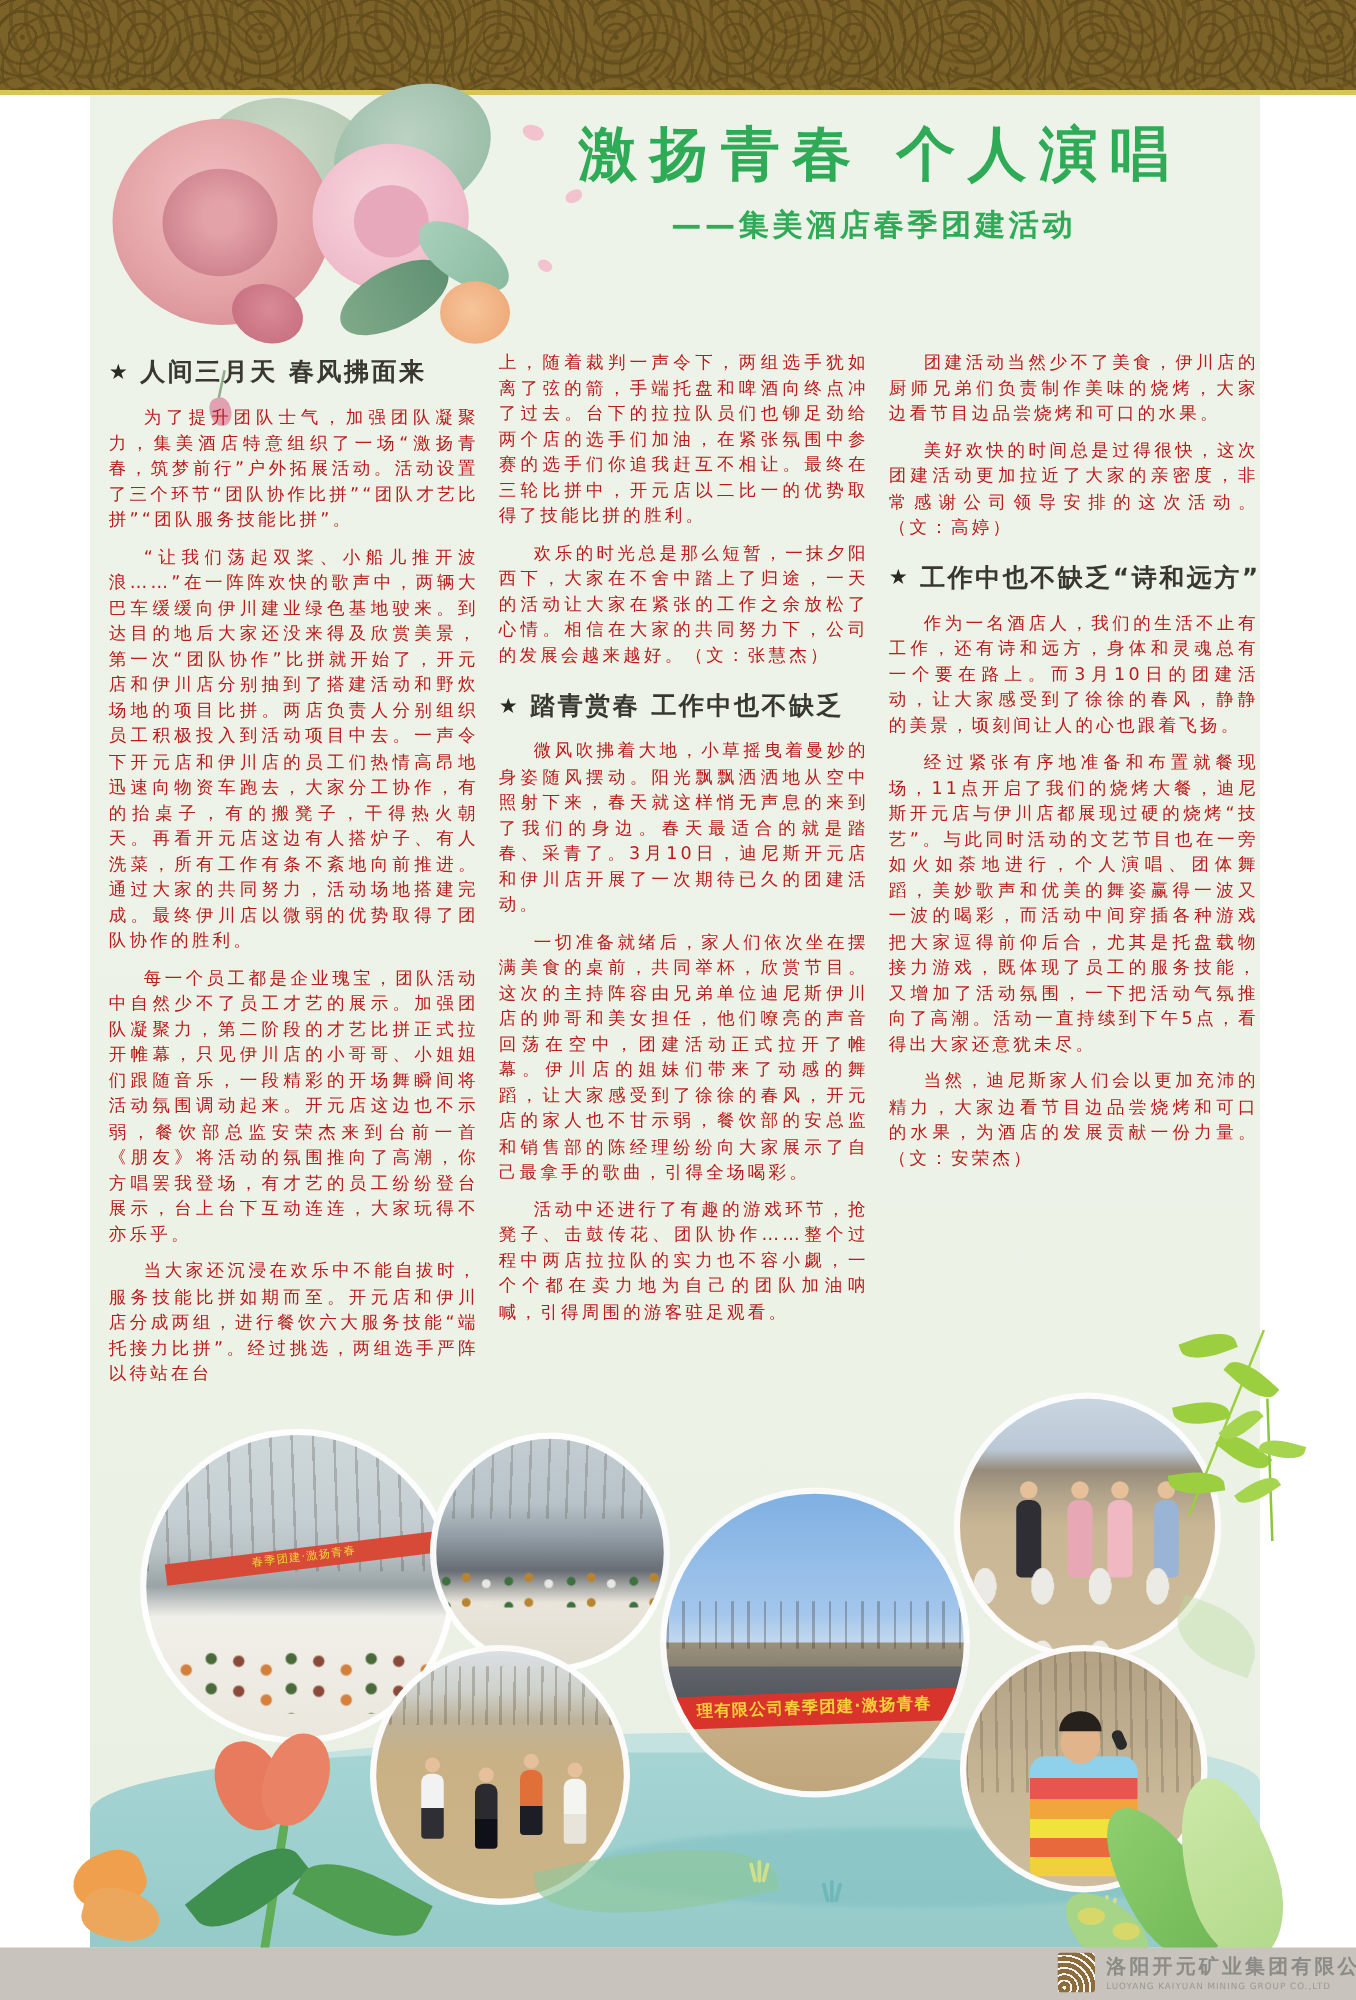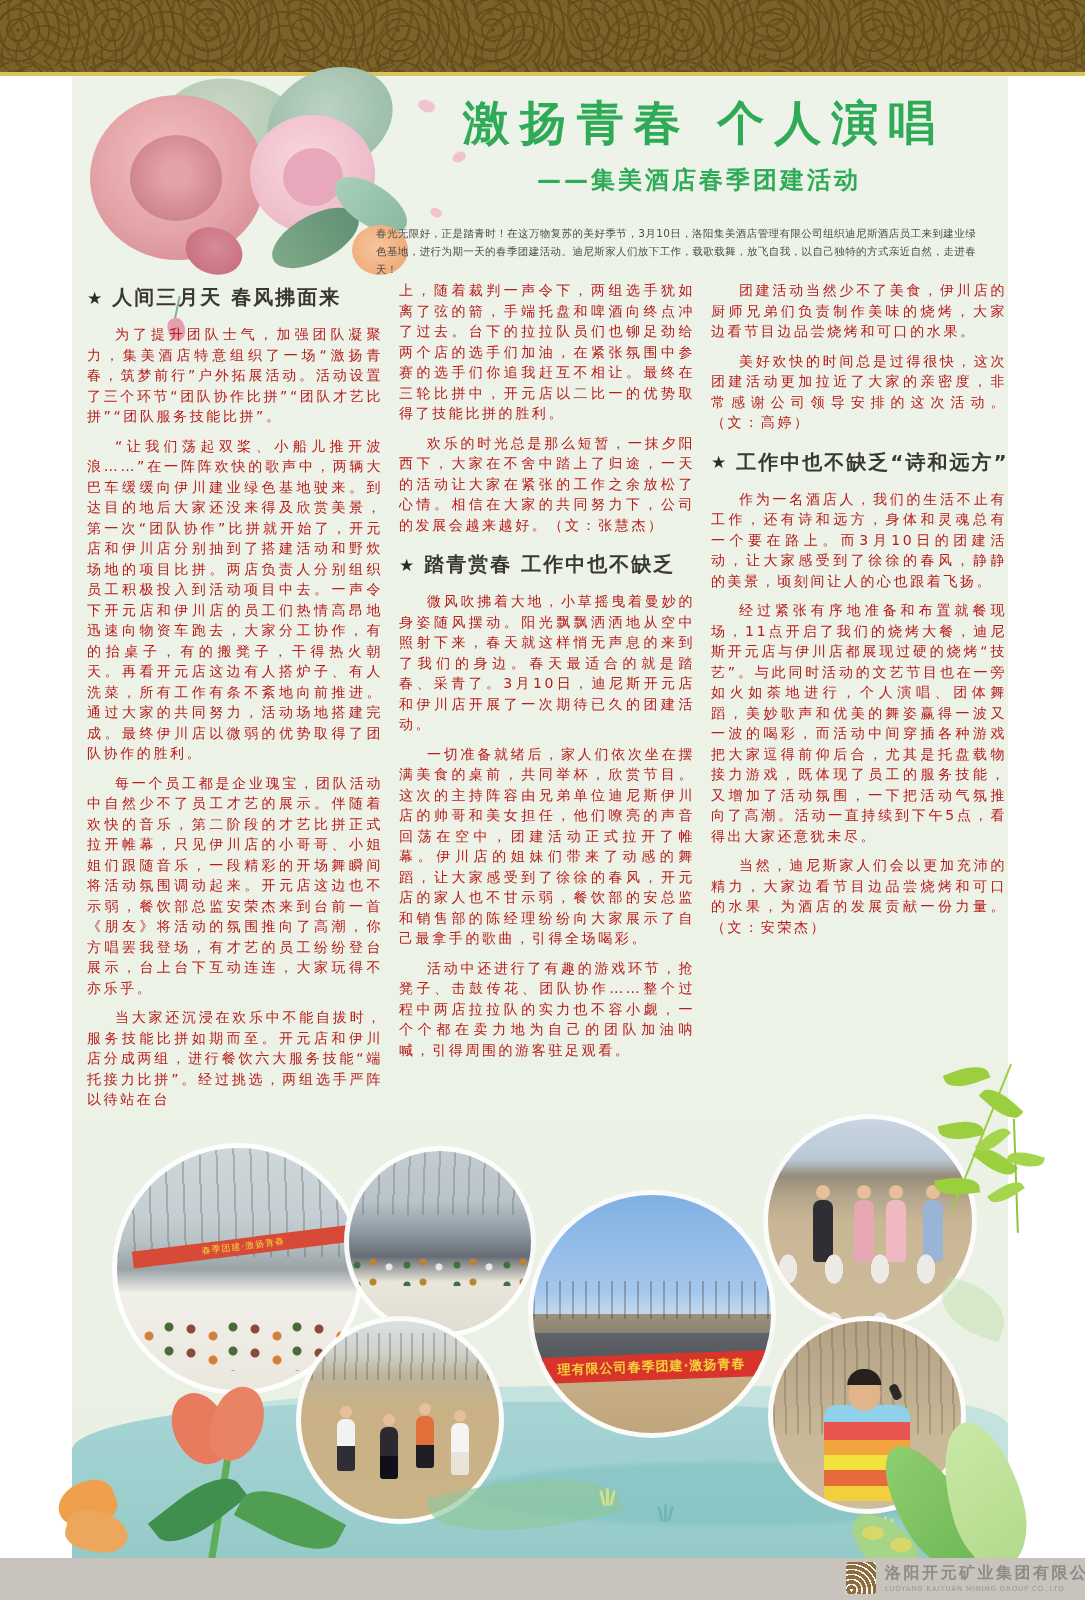--- a/index.html
+++ b/index.html
@@ -160,31 +160,30 @@
   <div class="abs leaf-mint"></div>
   <div class="abs blossom-orange"></div>
   <div class="abs bud-stem"></div>
   <div class="abs bud-hang"></div>
   <div class="abs petal" style="left:418px;top:100px;width:17px;height:12px;transform:rotate(28deg);"></div>
   <div class="abs petal" style="left:452px;top:152px;width:14px;height:10px;transform:rotate(-18deg);"></div>
   <div class="abs petal" style="left:430px;top:208px;width:12px;height:9px;transform:rotate(40deg);"></div>
 
   <div class="abs main-title">激扬青春  个人演唱</div>
   <div class="abs sub-title">——集美酒店春季团建活动</div>
-  <div class="abs intro">春光无限好，正是踏青时！在这万物复苏的美好季节，3月10日，洛阳集美酒店管理有限公司组织迪尼斯酒店员工来到建业绿色基地，进行为期一天的春季团建活动。迪尼斯家人们放下工作，载歌载舞，放飞自我，以自己独特的方式亲近自然，走进春天！</div>
 
   <div class="abs cols">
     <div class="col">
       <div class="sec">
         <span class="star">★</span>
         <span>人间三月天 春风拂面来</span>
       </div>
       <p>为了提升团队士气，加强团队凝聚力，集美酒店特意组织了一场“激扬青春，筑梦前行”户外拓展活动。活动设置了三个环节“团队协作比拼”“团队才艺比拼”“团队服务技能比拼”。</p>
       <p>“让我们荡起双桨、小船儿推开波浪……”在一阵阵欢快的歌声中，两辆大巴车缓缓向伊川建业绿色基地驶来。到达目的地后大家还没来得及欣赏美景，第一次“团队协作”比拼就开始了，开元店和伊川店分别抽到了搭建活动和野炊场地的项目比拼。两店负责人分别组织员工积极投入到活动项目中去。一声令下开元店和伊川店的员工们热情高昂地迅速向物资车跑去，大家分工协作，有的抬桌子，有的搬凳子，干得热火朝天。再看开元店这边有人搭炉子、有人洗菜，所有工作有条不紊地向前推进。通过大家的共同努力，活动场地搭建完成。最终伊川店以微弱的优势取得了团队协作的胜利。</p>
-      <p>每一个员工都是企业瑰宝，团队活动中自然少不了员工才艺的展示。伴随着欢快的音乐，第二阶段的才艺比拼正式拉开帷幕，只见伊川店的小哥哥、小姐姐们跟随音乐，一段精彩的开场舞瞬间将活动氛围调动起来。开元店这边也不示弱，餐饮部总监安荣杰来到台前一首《朋友》将活动的氛围推向了高潮，你方唱罢我登场，有才艺的员工纷纷登台展示，台上台下互动连连，大家玩得不亦乐乎。</p>
+      <p>每一个员工都是企业瑰宝，团队活动中自然少不了员工才艺的展示。加强团队凝聚力，第二阶段的才艺比拼正式拉开帷幕，只见伊川店的小哥哥、小姐姐们跟随音乐，一段精彩的开场舞瞬间将活动氛围调动起来。开元店这边也不示弱，餐饮部总监安荣杰来到台前一首《朋友》将活动的氛围推向了高潮，你方唱罢我登场，有才艺的员工纷纷登台展示，台上台下互动连连，大家玩得不亦乐乎。</p>
       <p>当大家还沉浸在欢乐中不能自拔时，服务技能比拼如期而至。开元店和伊川店分成两组，进行餐饮六大服务技能“端托接力比拼”。经过挑选，两组选手严阵以待站在台</p>
     </div>
     <div class="col">
       <p class="noindent">上，随着裁判一声令下，两组选手犹如离了弦的箭，手端托盘和啤酒向终点冲了过去。台下的拉拉队员们也铆足劲给两个店的选手们加油，在紧张氛围中参赛的选手们你追我赶互不相让。最终在三轮比拼中，开元店以二比一的优势取得了技能比拼的胜利。</p>
       <p>欢乐的时光总是那么短暂，一抹夕阳西下，大家在不舍中踏上了归途，一天的活动让大家在紧张的工作之余放松了心情。相信在大家的共同努力下，公司的发展会越来越好。（文：张慧杰）</p>
       <div class="sec mid">
         <span class="star">★</span>
         <span>踏青赏春 工作中也不缺乏</span>
       </div>
       <p>微风吹拂着大地，小草摇曳着曼妙的身姿随风摆动。阳光飘飘洒洒地从空中照射下来，春天就这样悄无声息的来到了我们的身边。春天最适合的就是踏春、采青了。3月10日，迪尼斯开元店和伊川店开展了一次期待已久的团建活动。</p>

